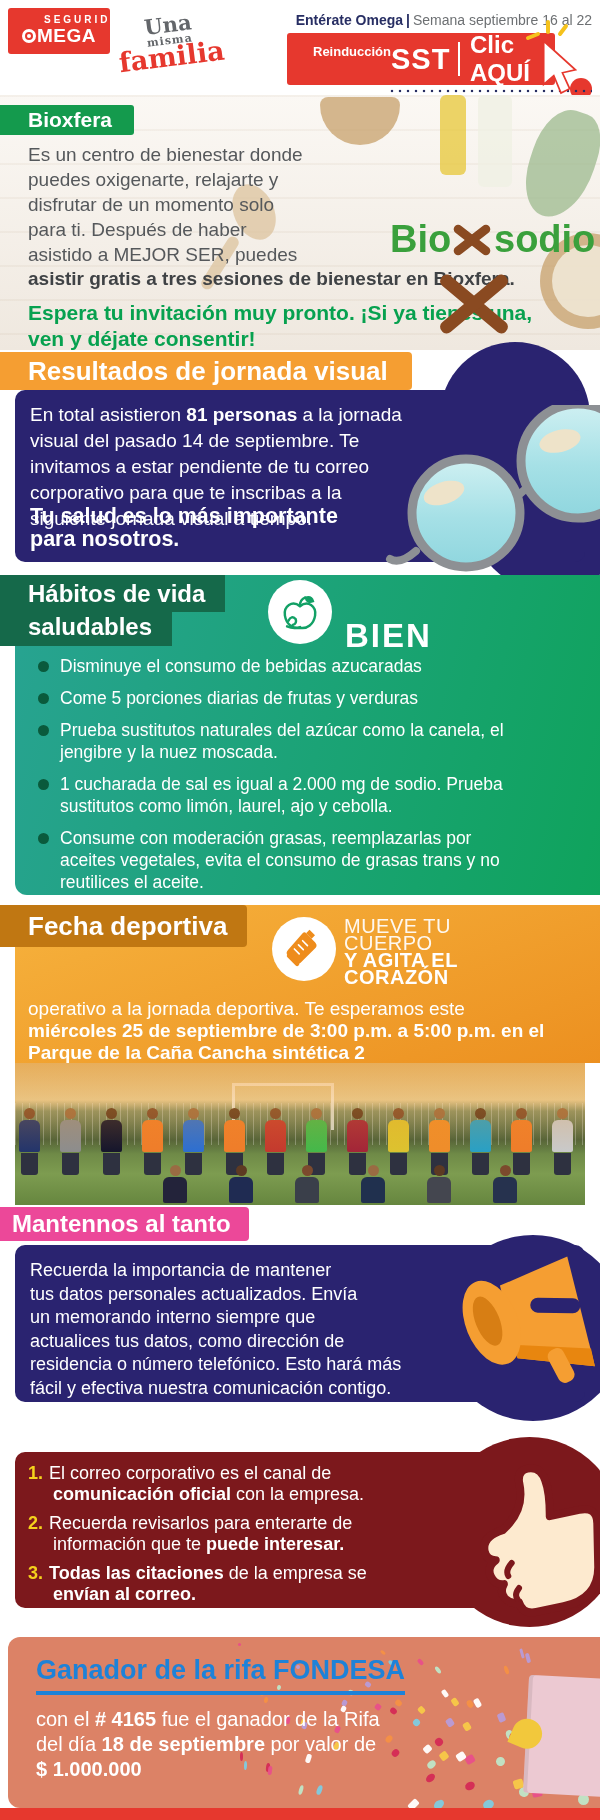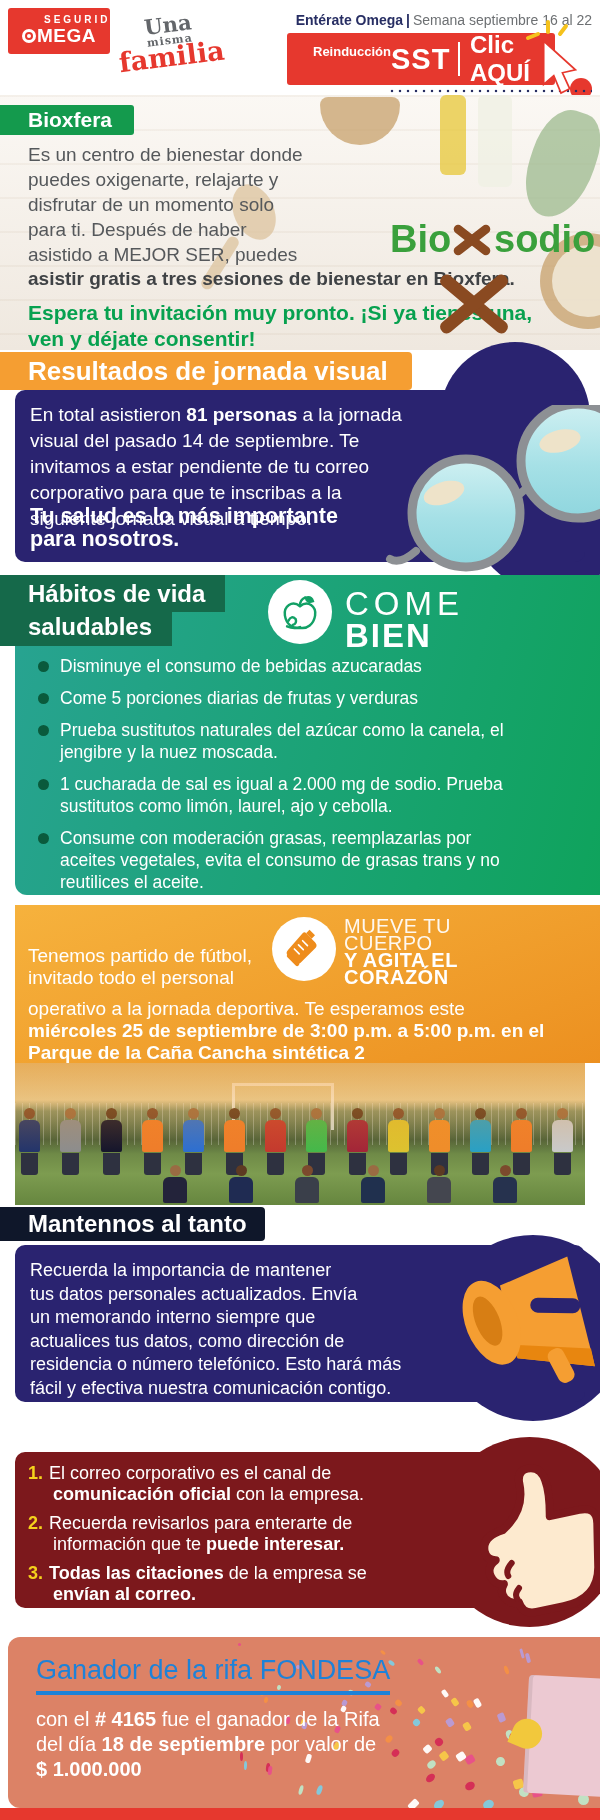--- a/index.html
+++ b/index.html
@@ -75,30 +75,30 @@
   .photo .fence{position:absolute;left:0;top:28%;width:100%;height:30%;
      background:repeating-linear-gradient(90deg,rgba(255,255,255,.28) 0 1px,transparent 1px 7px);}
   .photo .wash{position:absolute;inset:0;background:linear-gradient(180deg,rgba(243,150,40,.5),rgba(243,150,40,0) 62%);}
   .goal{position:absolute;left:38%;top:14%;width:96px;height:44px;border:3px solid rgba(255,255,255,.7);border-bottom:none;}
   .player{position:absolute;display:flex;flex-direction:column;align-items:center;gap:1px;}
   .player .head{width:11px;height:11px;border-radius:50%;}
   .player .torso{width:21px;height:32px;border-radius:6px 6px 2px 2px;}
   .player .legs{width:17px;height:22px;background:#2e3140;border-radius:0 0 3px 3px;}
   .player.front .torso{width:24px;height:26px;}
   
-  .bar-pink{left:0;top:0;height:34px;line-height:34px;background:#0f172a;color:#fff;font-size:24px;font-weight:800;padding:0 18px 0 28px;border-radius:0 4px 4px 0;}
+  .bar-pink{left:0;top:0;height:34px;line-height:34px;background:#ec4899;color:#fff;font-size:24px;font-weight:800;padding:0 18px 0 12px;border-radius:0 4px 4px 0;}
   .man-text{left:30px;top:52px;font-size:18px;line-height:23.5px;color:#fff;}
   
   .bar-coral{left:0;top:0;height:36px;line-height:36px;background:#f4694c;color:#fff;font-size:26px;font-weight:800;padding:0 20px 0 28px;border-radius:0 4px 4px 0;}
   .panel-maroon{left:15px;top:39px;width:570px;height:156px;background:#7c181c;border-radius:10px;}
   .tip{position:absolute;left:28px;width:400px;font-size:18px;line-height:21px;color:#fff;}
   .tip .num{color:#f5d21c;font-weight:800;padding-right:6px;}
   
   .rifa-panel{left:8px;top:1637px;width:592px;height:171px;background:#dc8266;border-radius:12px 0 0 12px;overflow:hidden;}
-  .rifa-title{left:28px;top:18px;font-size:27px;font-weight:400;color:#1e82d8;border-bottom:4px solid #1e82d8;padding-bottom:5px;}
+  .rifa-title{left:28px;top:18px;font-size:27px;font-weight:700;color:#1e82d8;border-bottom:4px solid #1e82d8;padding-bottom:5px;}
   .rifa-text{left:28px;top:70px;font-size:20px;line-height:25px;color:#fff;}
   .gift{left:518px;top:40px;width:88px;height:118px;background:#ecc9d2;border-radius:4px;transform:rotate(3deg);box-shadow:inset 4px 0 0 rgba(0,0,0,.08);}
   .gift .bow{position:absolute;left:-14px;top:44px;width:30px;height:30px;background:#f2c83c;border-radius:50% 50% 50% 0;transform:rotate(20deg);}
   .strip-red{left:0;top:1808px;width:600px;height:12px;background:#e6382e;}
 </style>
 </head>
 <body>
 
 <div id="canvas">
 
@@ -226,56 +226,52 @@
       <svg width="46" height="46" viewBox="0 0 64 64">
         <g stroke="#12a065" stroke-width="3.4" fill="none" stroke-linecap="round">
           <path d="M32,24 c-11,-9 -23,0 -21,13 c2,12 11,19 21,17 c10,2 19,-5 21,-17 c2,-13 -10,-22 -21,-13 Z"></path>
           <path d="M32,23 q0,-8 7,-11"></path>
           <path d="M40,12 q8,-2 10,5 q-8,3 -10,-5 Z" fill="#12a065"></path>
           <path d="M16,44 q4,-8 10,-2 q2,6 -4,8"></path>
           <path d="M14,52 q9,4 18,1"></path>
         </g>
       </svg>
     </div>
-    <div class="abs come">COME</div>
     <div class="abs bien">BIEN</div>
     <ul class="abs hab-list">
       <li>Disminuye el consumo de bebidas azucaradas</li>
       <li>Come 5 porciones diarias de frutas y verduras</li>
       <li>Prueba sustitutos naturales del azúcar como la canela, el jengibre y la nuez moscada.</li>
       <li>1 cucharada de sal es igual a 2.000 mg de sodio. Prueba sustitutos como limón, laurel, ajo y cebolla.</li>
       <li>Consume con moderación grasas, reemplazarlas por aceites vegetales, evita el consumo de grasas trans y no reutilices el aceite.</li>
     </ul>
   </div>
 
   <div class="abs" style="left:0;top:905px;width:600px;height:300px;">
     <div class="abs dep-panel"></div>
+    <div class="abs dep-title">Fecha deportiva</div>
     <div class="abs shoe-circle">
       <svg width="44" height="44" viewBox="0 0 64 64">
         <g fill="#ee8c1c">
           <path d="M34,8 l14,14 q4,4 1,8 L27,52 q-4,4 -8,0 L8,41 q-3,-4 1,-8 L30,9 q2,-2 4,-1 Z"></path>
           <path d="M40,4 l8,8 -5,5 -8,-8 Z"></path>
         </g>
         <g stroke="#ffffff" stroke-width="2.4" fill="none" stroke-linecap="round">
           <path d="M24,26 l7,7"></path>
             <path d="M30,20 l7,7"></path>
             <path d="M18,32 l7,7"></path>
           <path d="M10,42 l12,12" stroke="#ee8c1c" stroke-width="6"></path>
         </g>
       </svg>
     </div>
     <div class="abs mueve">
       <i class="lt">MUEVE TU</i>
       <i class="lt">CUERPO</i>
       <i class="bd">Y AGITA EL</i>
       <i class="bd">CORAZÓN</i>
-    </div>
-    <div class="abs dep-p1">
-      <i>Tenemos partido de fútbol,</i>
-      <i>invitado todo el personal</i>
     </div>
     <div class="abs dep-p2">
       <i>operativo a la jornada deportiva. Te esperamos este</i>
       <i class="bold">miércoles 25 de septiembre de 3:00 p.m. a 5:00 p.m. en el</i>
       <i class="bold">Parque de la Caña Cancha sintética 2</i>
     </div>
     <div class="abs photo">
       <div class="fence"></div>
       <div class="goal"></div>
       <div id="crowd" style="position:absolute;inset:0;">

